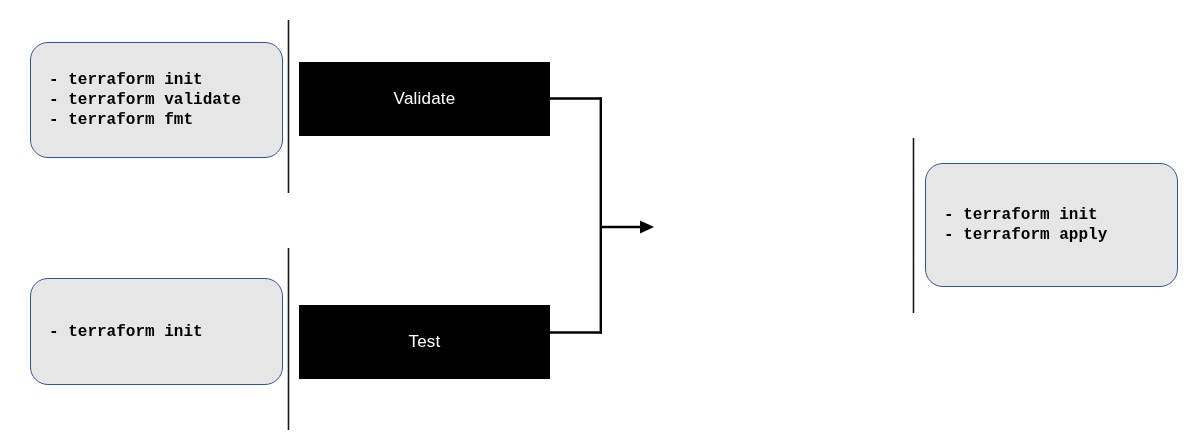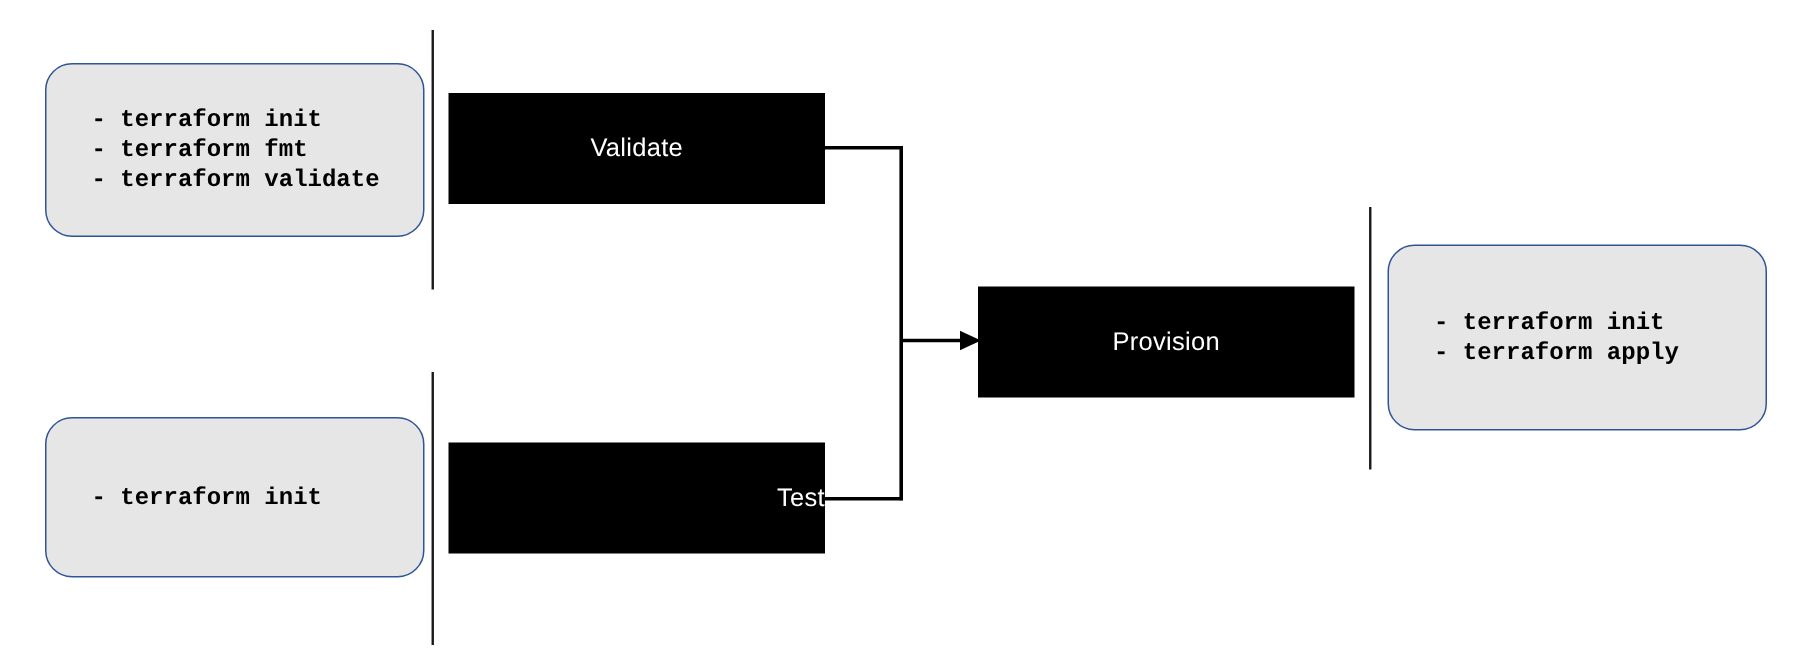--- a/index.html
+++ b/index.html
@@ -30,21 +30,21 @@
     background: var(--stage-bg, #000000);
     color: var(--stage-text, #ffffff);
     display: flex;
     align-items: center;
     justify-content: center;
     font-size: 17px;
     font-family: "Liberation Sans", sans-serif;
     letter-spacing: 0.2px;
   }
   #stage-validate  { left: 299px; top: 62px; }
-  #stage-test      { left: 299px; top: 295px; justify-content: flex-end; }
+  #stage-test      { left: 299px; top: 305px; }
   #stage-provision { left: 652px; top: 191px; }
 
   .note-box {
     position: absolute;
     width: 253px;
     box-sizing: border-box;
     background: var(--note-bg, #e7e6e6);
     border: 1.6px solid var(--note-border, #2f5597);
     border-radius: 18px;
     display: flex;
@@ -57,21 +57,20 @@
   #note-test      { left: 30px; top: 278px; height: 107px; }
   #note-provision { left: 925px; top: 163px; height: 124px; }
 
   .note-line {
     font-family: "Liberation Mono", "DejaVu Sans Mono", monospace;
     font-weight: bold;
     font-size: 16px;
     line-height: 20px;
     color: #000000;
     white-space: pre;
-    margin-left: 12px;
   }
 </style>
 </head>
 <body>
 
 <div class="canvas">
 
   <svg class="overlay" width="1203" height="446" viewBox="0 0 1203 446" xmlns="http://www.w3.org/2000/svg">
 
     <line x1="288.5" y1="20" x2="288.5" y2="193" stroke="#1a1a1a" stroke-width="1.6"></line>
@@ -84,36 +83,33 @@
     <line x1="550" y1="332.5" x2="602" y2="332.5" stroke="#000000" stroke-width="2.4"></line>
 
     <line x1="600.8" y1="97.5" x2="600.8" y2="333.5" stroke="#000000" stroke-width="2.4"></line>
 
     <line x1="600" y1="227" x2="642" y2="227" stroke="#000000" stroke-width="2.4"></line>
     <polygon points="640,220.5 654,227 640,233.5" fill="#000000"></polygon>
   </svg>
 
   <div class="note-box" id="note-validate">
     <div class="note-line">- terraform init</div>
+    <div class="note-line">- terraform validate</div>
     <div class="note-line">- terraform fmt</div>
-    <div class="note-line">- terraform validate</div>
   </div>
 
   <div class="note-box" id="note-test">
     <div class="note-line">- terraform init</div>
   </div>
 
   <div class="note-box" id="note-provision">
     <div class="note-line">- terraform init</div>
     <div class="note-line">- terraform apply</div>
   </div>
 
   <div class="stage-box" id="stage-validate">
     <span>Validate</span>
   </div>
   <div class="stage-box" id="stage-test">
     <span>Test</span>
   </div>
-  <div class="stage-box" id="stage-provision">
-    <span>Provision</span>
-  </div>
 
 </div>
 
 </body></html>

